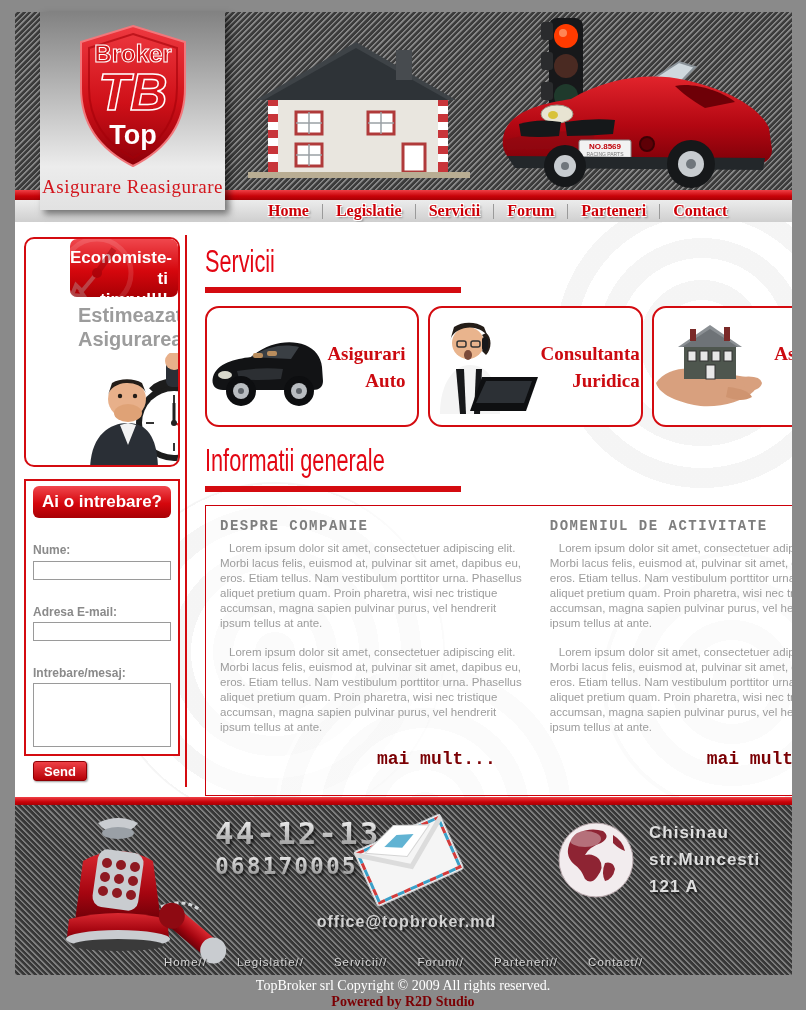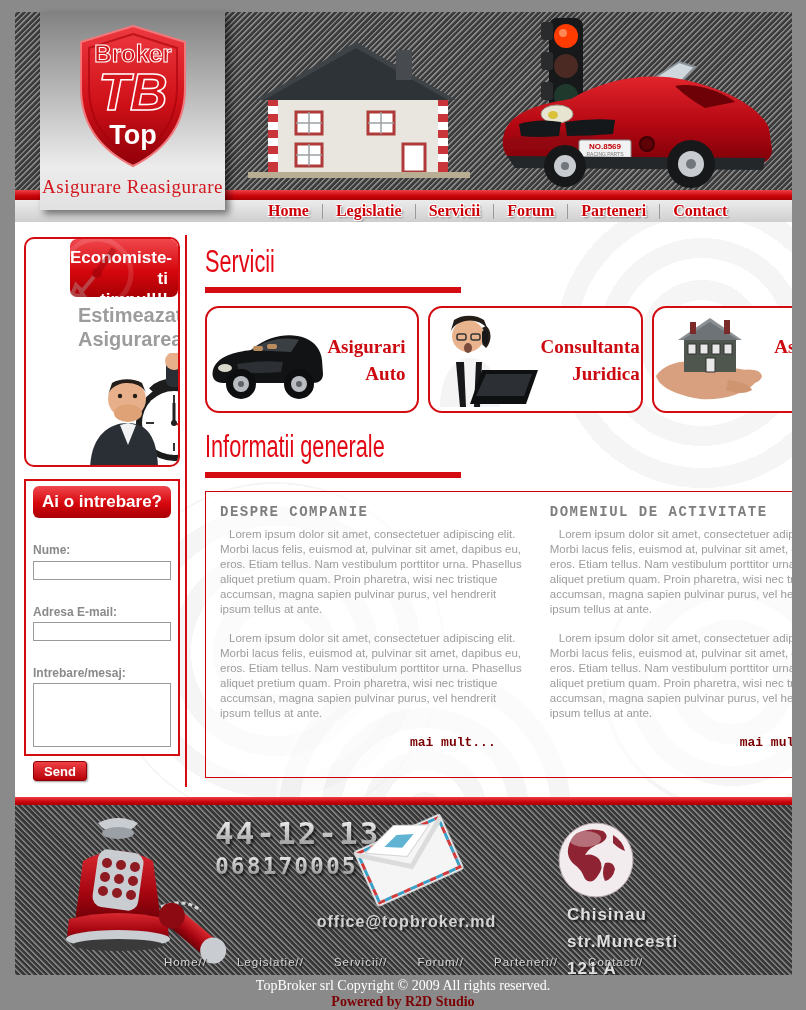--- a/index.html
+++ b/index.html
@@ -55,48 +55,48 @@
   .ask-label { color:#8a8a8a; font-weight:bold; font-size:12px; margin:25px 0 3px; }
   .ask-input { width:138px; height:19px; border:1px solid #9a9a9a; background:#fff; font-size:12px; padding:0 3px; }
   .ask-textarea { width:138px; height:64px; border:1px solid #9a9a9a; background:#fff; font-size:12px; padding:2px 3px; resize:none; }
   .send-btn { margin-top:10px; background:linear-gradient(#ef4046,#b50006); color:#fff; font-weight:bold; font-size:13px;
     width:54px; height:20px; border:1px solid #8e0004; border-radius:3px; box-shadow:1px 1px 2px rgba(0,0,0,.4); cursor:pointer; }
 
   .sec-title { color:#e30613; font-size:31px; font-weight:400; transform:scaleX(.70); transform-origin:left center; white-space:nowrap; }
   .title-bar { width:256px; height:6px; background:#d40b10; margin:7px 0 13px; }
 
   .service-row { display:flex; gap:9px; margin-bottom:16px; }
-  .service-box { flex:1; height:107px; border:2px solid #d40b10; border-radius:14px; background:#fff; display:flex; align-items:center;
+  .service-box { flex:1; height:121px; border:2px solid #d40b10; border-radius:14px; background:#fff; display:flex; align-items:center;
     overflow:hidden; cursor:pointer; }
   .service-art { flex:none; }
   .service-label { flex:1; text-align:right; padding-right:12px; font-family:"Liberation Serif",serif; font-weight:bold;
     color:#cc0a10; font-size:19px; line-height:27px; }
 
   .info-box { border:1px solid #cc000a; background:rgba(255,255,255,.55); display:flex; gap:26px; padding:12px 12px 26px 14px; min-height:287px; margin-top:3px; }
   .info-col { flex:1; display:flex; flex-direction:column; }
   .col-heading { font-family:"Liberation Mono",monospace; font-weight:bold; color:#7e7e7e; font-size:14px; letter-spacing:1.5px; margin-bottom:7px; white-space:nowrap; }
   .info-col p { color:#9c9c9c; font-size:11.5px; line-height:15px; margin-bottom:14px; text-indent:9px; }
   .more-link { text-align:right; padding-right:28px; font-family:"Liberation Mono",monospace; font-weight:bold; color:#7b0004;
-    font-size:13px; cursor:pointer; }
+    font-size:18px; cursor:pointer; }
 
   
   .footer-redbar { height:8px; background:linear-gradient(#f04046,#c90309 60%,#a80005); }
   .footer-hatch { height:170px; position:relative; overflow:hidden;
     background:#5c5c5c;
     background-image:repeating-linear-gradient(45deg, rgba(170,170,170,.45) 0 1px, rgba(25,25,25,.55) 2px 4px); }
   .phone-numbers { position:absolute; left:200px; top:10px; }
   .phone-big { font-family:"DejaVu Sans Mono",monospace; font-weight:bold; font-size:31px; letter-spacing:2px;
     background:linear-gradient(#ffffff,#8d8d8d); -webkit-background-clip:text; background-clip:text; color:transparent;
     filter:drop-shadow(2px 2px 1px rgba(0,0,0,.55)); }
   .phone-small { font-family:"DejaVu Sans Mono",monospace; font-weight:bold; font-size:23px; letter-spacing:2px; margin-top:2px;
     background:linear-gradient(#f2f2f2,#8a8a8a); -webkit-background-clip:text; background-clip:text; color:transparent;
     filter:drop-shadow(2px 2px 1px rgba(0,0,0,.55)); }
   .mail-group { position:absolute; left:284px; top:8px; width:215px; text-align:center; }
   .mail-text { font-weight:bold; font-size:16px; letter-spacing:1px; color:#d2d2d2; text-shadow:2px 2px 2px rgba(0,0,0,.6); margin-top:0px; }
-  .globe-group { position:absolute; left:540px; top:14px; display:flex; align-items:flex-start;flex-direction:column; }
+  .globe-group { position:absolute; left:540px; top:14px; display:flex; align-items:flex-start; }
   .addr { margin-left:12px; color:#dedede; font-weight:bold; font-size:17px; line-height:27px; letter-spacing:1px; text-shadow:2px 2px 2px rgba(0,0,0,.6); }
   .footer-nav { position:absolute; left:0; right:0; bottom:7px; display:flex; justify-content:center; gap:30px; }
   .footer-nav-item { color:#d4d4d4; font-size:11.5px; letter-spacing:1px; text-shadow:1px 1px 1px rgba(0,0,0,.7); cursor:pointer; }
 
   .bottom-strip { height:35px; background:#8a8a8a; text-align:center; padding-top:2px; }
   .copyright { font-family:"Liberation Serif",serif; color:#ffffff; font-size:14px; line-height:17px; }
   .powered { font-family:"Liberation Serif",serif; color:#7b0004; font-weight:bold; font-size:14px; line-height:16px; }
 </style>
 </head>
 <body>

